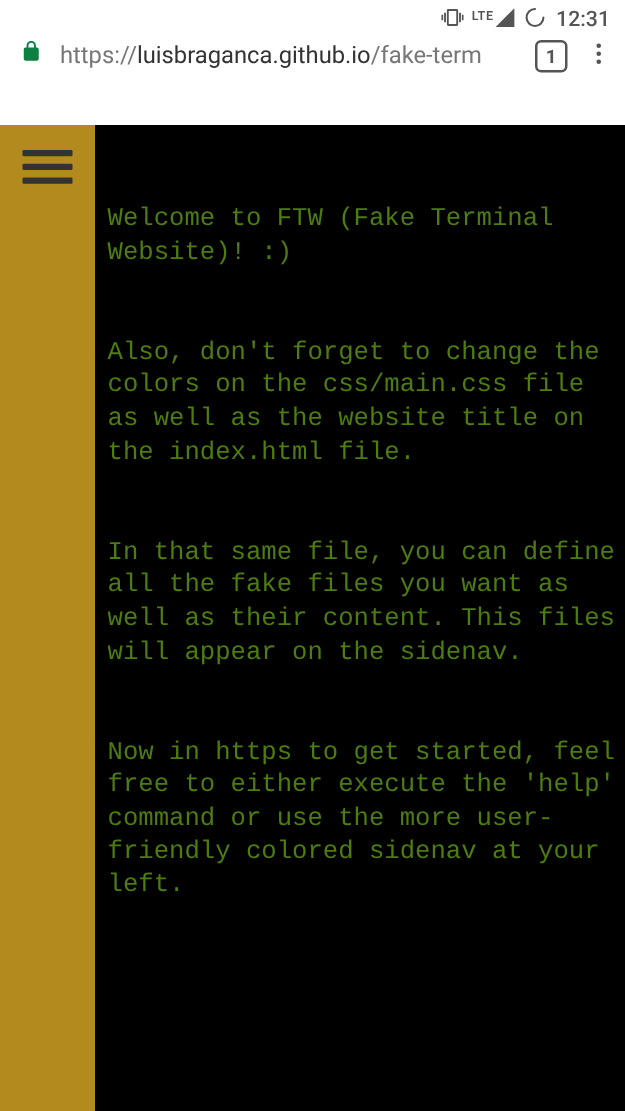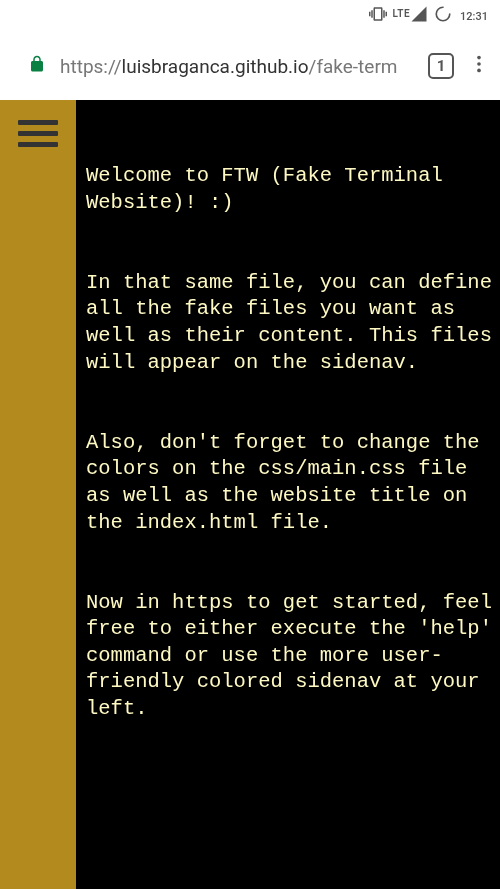--- a/index.html
+++ b/index.html
@@ -13,29 +13,28 @@
     justify-content: flex-end;
     align-items: center;
     padding: 0 12px;
     gap: 6px;
     color: #555;
     font-size: 16px;
     font-weight: 500;
   }
   .status-bar svg { width: 18px; height: 18px; fill: #555; }
   .status-bar .lte { font-size: 10px; font-weight: 600; letter-spacing: 0.5px; margin-right: -6px; margin-top: -6px; }
-  .status-bar .clock { font-size: 11px; color: #555; margin-left: 2px; }
+  .status-bar .clock { font-size: 17px; color: #555; margin-left: 2px; }
 
   
   .chrome-bar {
     height: 68px;
     background: #ffffff;
     display: flex;
-    align-items: center;
-    padding: 0 10px 0 28px;
+    padding: 0 10px 0 16px;
     gap: 14px;
   }
   .lock-icon svg { width: 18px; height: 18px; fill: #0b8043; }
   .url {
     flex: 1;
     font-size: 19px;
     color: #777;
     white-space: nowrap;
     overflow: hidden;
   }
@@ -67,21 +66,21 @@
   }
   .hamburger div {
     height: 5px;
     background: #333;
     margin: 6px 0;
     border-radius: 1px;
   }
   .terminal {
     flex: 1;
     background: #000;
-    color: #fef9c3;
+    color: #4d7c0f;
     font-family: "Courier New", Courier, monospace;
     font-size: 20.5px;
     line-height: 1.3;
     padding: 10px 8px 10px 10px;
     white-space: pre-wrap;
     word-wrap: break-word;
   }
 </style>
 </head>
 <body>
@@ -130,19 +129,19 @@
 <div class="page">
   <div class="sidenav">
     <div class="hamburger" title="Menu">
       <div></div>
         <div></div>
         <div></div>
     </div>
   </div>
   <div class="terminal">
     <div>Welcome to FTW (Fake Terminal Website)! :)</div>
+    <div>Also, don't forget to change the colors on the css/main.css file as well as the website title on the index.html file.</div>
     <div>In that same file, you can define all the fake files you want as well as their content. This files will appear on the sidenav.</div>
-    <div>Also, don't forget to change the colors on the css/main.css file as well as the website title on the index.html file.</div>
     <div>Now in https to get started, feel free to either execute the 'help' command or use the more user-friendly colored sidenav at your left.</div>
     
     
   </div>
 </div>
 
 </body></html>

